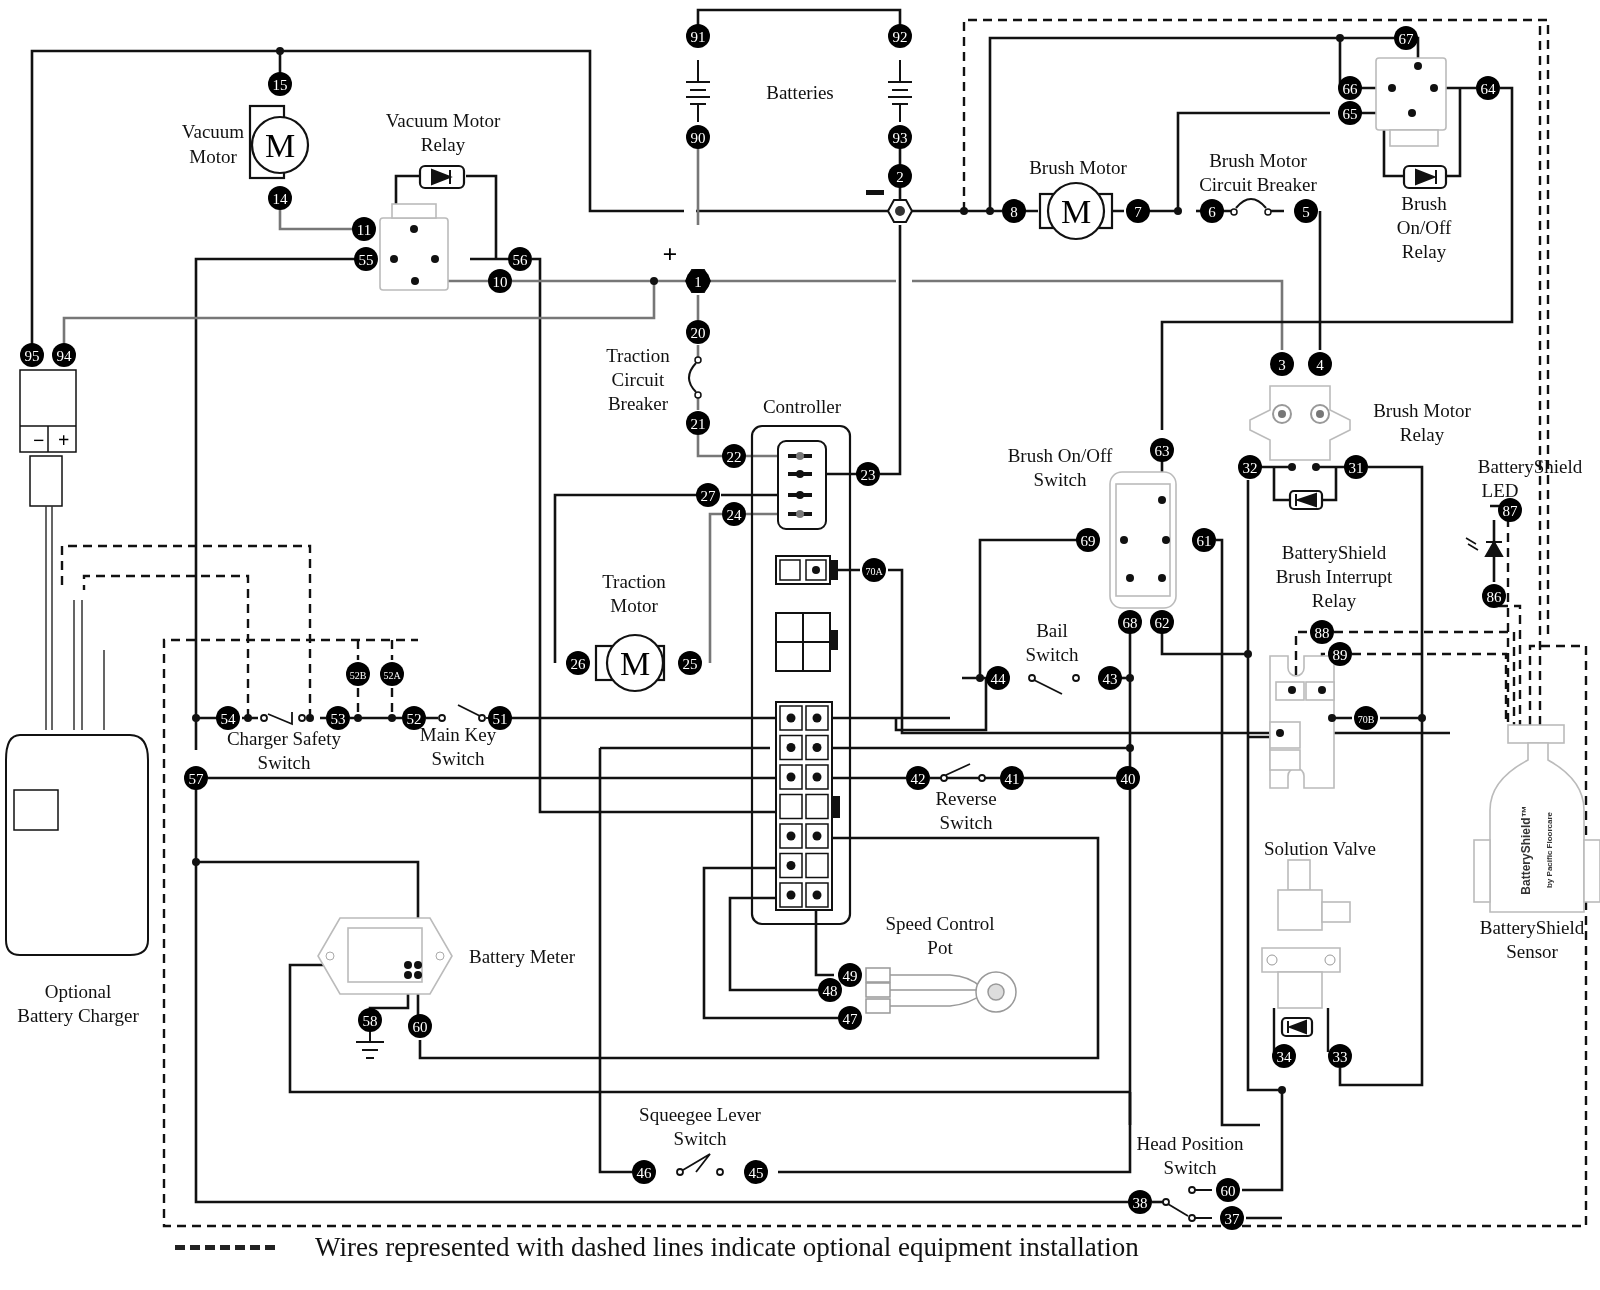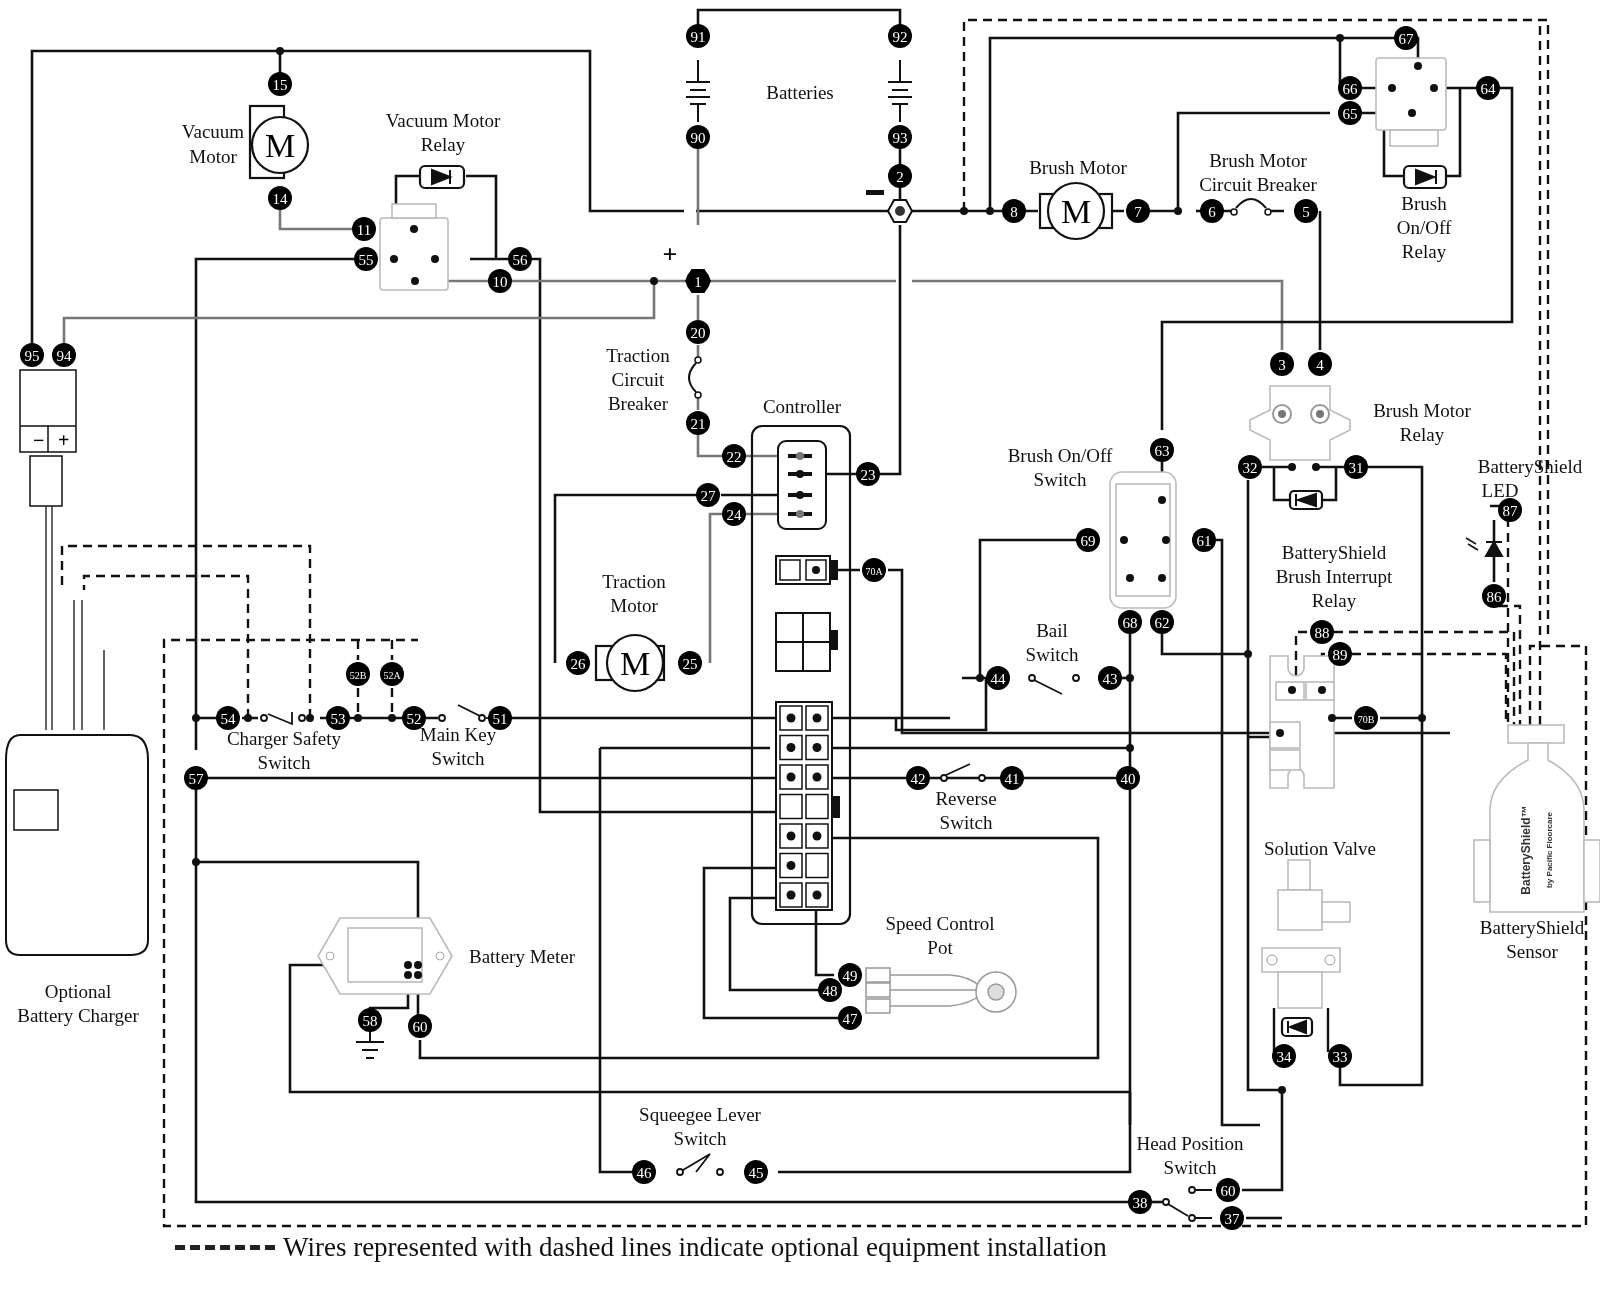--- a/index.html
+++ b/index.html
@@ -8,21 +8,21 @@
   .w{stroke:#111;stroke-width:2.6;fill:none;}
   .wg{stroke:#777;stroke-width:2.6;fill:none;}
   .wd{stroke:#111;stroke-width:2.4;fill:none;stroke-dasharray:9 6;}
   .comp{stroke:#bbb;stroke-width:1.6;fill:#fff;}
   .compk{stroke:#111;stroke-width:2.2;fill:#fff;}
   .lbl{font-size:19px;fill:#111;text-anchor:middle;font-family:"Liberation Serif","DejaVu Serif",serif;}
   .node circle{fill:#000;}
   .node text{fill:#fff;font-size:15px;text-anchor:middle;dominant-baseline:central;font-family:"Liberation Serif","DejaVu Serif",serif;}
   .node text.small{font-size:10px;}
   .dot{fill:#111;}
-  .legend{position:absolute;left:175px;top:1232px;display:flex;align-items:center;gap:8px;}
+  .legend{position:absolute;left:175px;top:1232px;display:flex;align-items:center;gap:40px;}
   .legend-dash{width:100px;height:0;border-top:5px dashed #222;}
   .legend-text{font-size:27px;color:#111;font-family:"Liberation Serif","DejaVu Serif",serif;}
 </style>
 </head>
 <body>
 
 <svg id="diagram" viewBox="0 0 1600 1290" xmlns="http://www.w3.org/2000/svg">
 
   <g>
 

